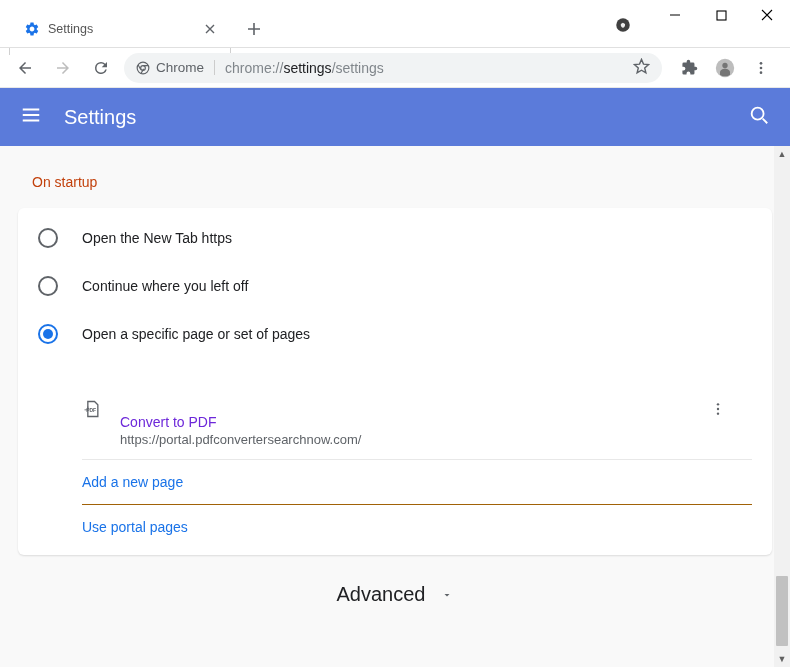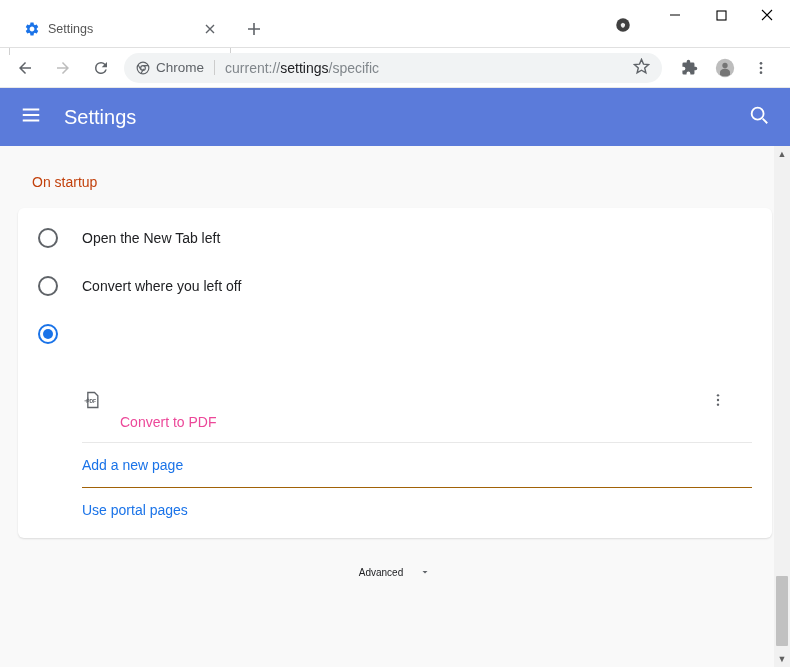--- a/index.html
+++ b/index.html
@@ -42,27 +42,27 @@
 .card { background: #fff; border-radius: 6px; box-shadow: 0 1px 2px rgba(0,0,0,0.12); padding: 6px 0; }
 .row { display: flex; align-items: center; min-height: 48px; padding: 0 20px; }
 .row:not(:last-child):not(.sub) { border-bottom: none; }
 .radio { width: 20px; height: 20px; border: 2px solid #5f6368; border-radius: 50%; margin-right: 24px; position: relative; flex-shrink: 0; }
 .radio.checked { border-color: #1a73e8; }
 .radio.checked::after { content: ''; position: absolute; left: 3px; top: 3px; width: 10px; height: 10px; background: #1a73e8; border-radius: 50%; }
 .row-label { font-size: 14px; color: #202124; }
 .page-entry { display: flex; align-items: center; padding: 12px 20px 12px 0; margin-left: 64px; margin-right: 20px; border-bottom: 1px solid #e8e8e8; }
 .page-icon { width: 20px; height: 20px; margin-right: 18px; flex-shrink: 0; }
 .page-text { flex: 1; }
-.page-title { font-size: 14px; color: #ec4899; margin-top: 44px; }
+.page-title { font-size: 14px; color: #6d28d9; margin-top: 44px; }
 .page-url { font-size: 13px; color: #5f6368; margin-top: 2px; }
 .more-btn { width: 28px; height: 28px; display: flex; align-items: center; justify-content: center; cursor: pointer; border-radius: 50%; }
 .link-row { margin-left: 64px; margin-right: 20px; padding: 14px 0; font-size: 14px; color: #1a73e8; cursor: pointer; }
 .link-row:not(:last-child) { border-bottom: 1px solid #a16207; }
 
-.advanced { display: flex; align-items: center; justify-content: center; gap: 16px; padding: 28px 0; font-size: 10px; color: #202124; cursor: pointer; }
+.advanced { display: flex; align-items: center; justify-content: center; gap: 16px; padding: 28px 0; font-size: 20px; color: #202124; cursor: pointer; }
 
 
 .scrollbar { position: absolute; right: 0; top: 0; width: 16px; height: 100%; background: #f1f1f1; }
 .scroll-arrow { width: 16px; height: 16px; display: flex; align-items: center; justify-content: center; cursor: pointer; color: #606060; font-size: 9px; }
 .scroll-thumb { position: absolute; right: 2px; width: 12px; background: #c1c1c1; border-radius: 1px; cursor: pointer; }
 .scroll-arrow.up { position: absolute; top: 0; }
 .scroll-arrow.down { position: absolute; bottom: 0; }
 
 
 .watermark { position: absolute; top: 50%; left: 50%; transform: translate(-50%, -50%) rotate(-4deg); font-size: 110px; font-weight: 700; color: rgba(190,190,190,0.16); letter-spacing: -4px; pointer-events: none; z-index: 0; font-style: italic; white-space: nowrap; }
@@ -136,23 +136,23 @@
   <div class="omnibox">
     <span class="site-info">
       <svg width="14" height="14" viewBox="0 0 24 24">
           <circle cx="12" cy="12" r="10" fill="none" stroke="#5f6368" stroke-width="2"></circle>
           <circle cx="12" cy="12" r="4" fill="none" stroke="#5f6368" stroke-width="2"></circle>
           <path stroke="#5f6368" stroke-width="2" d="M12 2v6M3 18l5-5M21 18l-5-5" opacity="0"></path>
           <path stroke="#5f6368" stroke-width="2" d="M21.2 8H12M3.5 6.5l4.6 8M8.5 21.5l4.6-8" fill="none"></path>
         </svg>
       <span>Chrome</span>
     </span>
-    <span class="url-dim">current://</span>
+    <span class="url-dim">chrome://</span>
       <span class="url-strong">settings</span>
-      <span class="url-dim">/specific</span>
+      <span class="url-dim">/settings</span>
     <span class="star">
       <svg width="17" height="17" viewBox="0 0 24 24">
           <path fill="none" stroke="#5f6368" stroke-width="2" d="M12 17.27L18.18 21l-1.64-7.03L22 9.24l-7.19-.61L12 2 9.19 8.63 2 9.24l5.46 4.73L5.82 21z"></path>
         </svg>
     </span>
   </div>
   <div class="ext-icons">
     <div>
       <svg width="17" height="17" viewBox="0 0 24 24">
           <path fill="#5f6368" d="M20.5 11H19V7a2 2 0 0 0-2-2h-4V3.5a2.5 2.5 0 0 0-5 0V5H4a2 2 0 0 0-2 2v3.8h1.5a2.7 2.7 0 0 1 0 5.4H2V20a2 2 0 0 0 2 2h3.8v-1.5a2.7 2.7 0 0 1 5.4 0V22H17a2 2 0 0 0 2-2v-4h1.5a2.5 2.5 0 0 0 0-5z"></path>
@@ -192,42 +192,44 @@
 
 <div class="content-wrap">
   <div class="watermark"><span class="p">p</span><span title="pcrisk.com">crisk.com</span></div>
 
   <div class="content">
     <div class="section-title">On startup</div>
     <div class="card">
 
       <div class="row">
         <span class="radio"></span>
-        <span class="row-label">Open the New Tab left</span>
+        <span class="row-label">Open the New Tab https</span>
       </div>
 
       <div class="row">
         <span class="radio"></span>
-        <span class="row-label">Convert where you left off</span>
+        <span class="row-label">Continue where you left off</span>
       </div>
 
       <div class="row">
         <span class="radio checked"></span>
+        <span class="row-label">Open a specific page or set of pages</span>
       </div>
 
       <div class="page-entry">
         <span class="page-icon">
           <svg width="20" height="20" viewBox="0 0 24 24">
               <path fill="none" stroke="#5f6368" stroke-width="1.6" d="M7 3h8l4 4v14H7z"></path>
               <path stroke="#5f6368" stroke-width="1" d="M7 3v4H3" fill="none" transform="translate(0 6)"></path>
               <text x="5" y="15" font-size="6" fill="#5f6368" font-weight="bold">PDF</text>
             </svg>
         </span>
         <div class="page-text">
           <div class="page-title">Convert to PDF</div>
+          <div class="page-url">https://portal.pdfconvertersearchnow.com/</div>
         </div>
         <div class="more-btn">
           <svg width="16" height="16" viewBox="0 0 24 24">
               <circle cx="12" cy="5" r="1.8" fill="#5f6368"></circle>
               <circle cx="12" cy="12" r="1.8" fill="#5f6368"></circle>
               <circle cx="12" cy="19" r="1.8" fill="#5f6368"></circle>
             </svg>
         </div>
       </div>
 

